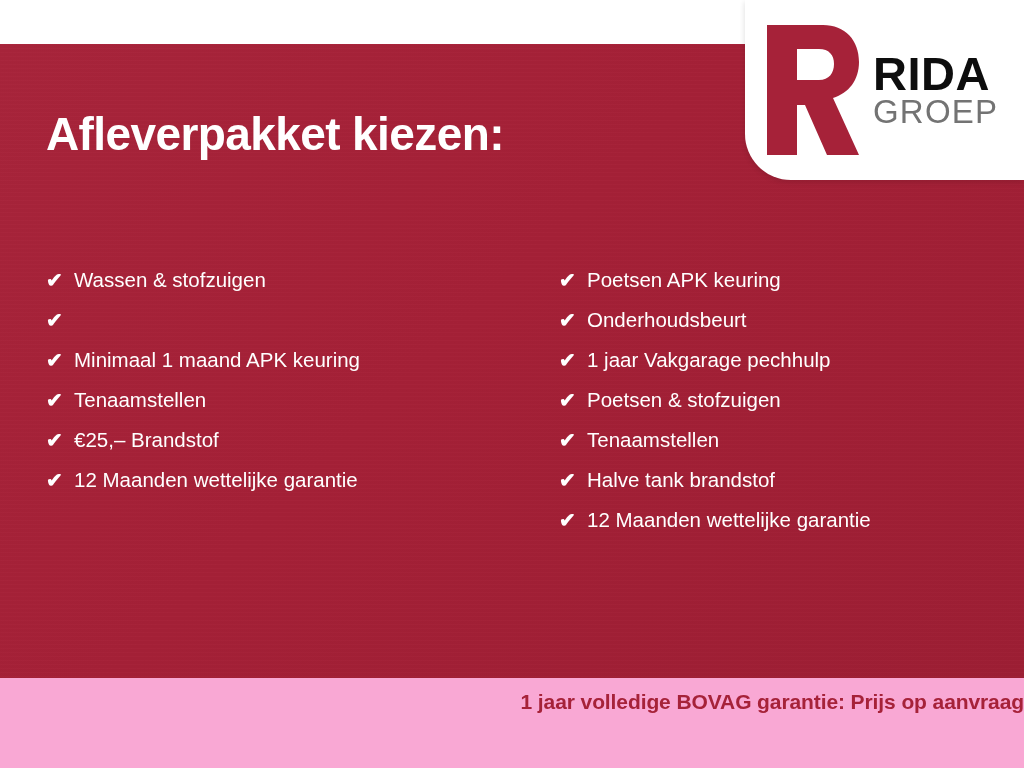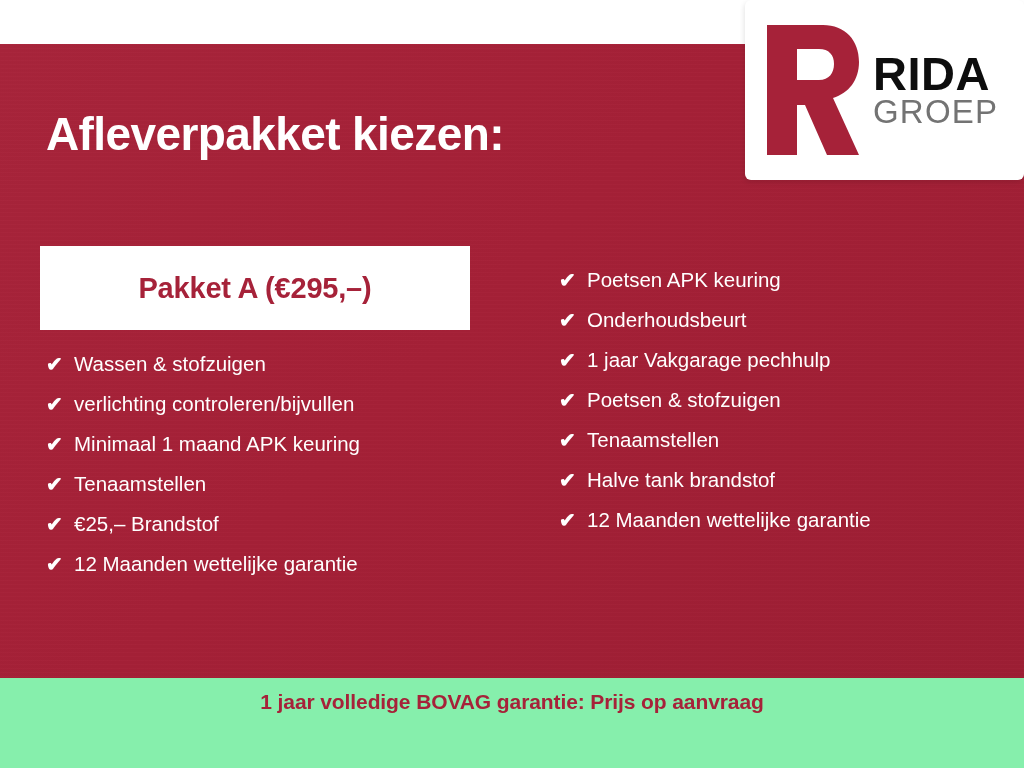--- a/index.html
+++ b/index.html
@@ -67,21 +67,20 @@
   .logo-plaque {
     position: absolute;
     left: 745px;
     top: 0;
     width: 279px;
     height: 180px;
     background: #ffffff;
     border-bottom-left-radius: 46px;
     z-index: 10;
     box-shadow: -1px 2px 5px rgba(0,0,0,0.10);
-    border-radius: 6px;
   }
   .logo-inner {
     position: absolute;
     left: 18px;
     top: 0;
     width: 261px;
     height: 180px;
     display: flex;
     align-items: center;
   }
@@ -171,24 +170,24 @@
   }
   .item-text .wrap-line { display: block; }
 
   
   .footer-band {
     position: absolute;
     left: 0;
     top: 678px;
     width: 1024px;
     height: 90px;
-    background: #86efac;
+    background: #f9a8d4;
     display: flex;
     align-items: flex-start;
-    justify-content: center;
+    justify-content: flex-end;
     z-index: 6;
   }
   .footer-text {
     margin-top: 12px;
     font-size: 21px;
     font-weight: 700;
     color: #A62239;
     letter-spacing: -0.1px;
     white-space: nowrap;
   }
@@ -213,34 +212,30 @@
       <span class="logo-words">
         <span class="logo-rida">RIDA</span>
         <span class="logo-groep">GROEP</span>
       </span>
     </div>
   </div>
 
   <div class="columns">
 
     <div class="col col-a">
-      <div class="pkg-header">
-        <span class="pkg-title">Pakket A (€295,–)</span>
-      </div>
       <ul class="pkg-list">
           <li class="pkg-item">
             <span class="check-icon">✔</span>
             <span class="item-text">
               <span class="wrap-line">Wassen &amp; stofzuigen</span>
             </span>
           </li>
           <li class="pkg-item">
             <span class="check-icon">✔</span>
             <span class="item-text">
-              <span class="wrap-line">verlichting controleren/bijvullen</span>
             </span>
           </li>
           <li class="pkg-item">
             <span class="check-icon">✔</span>
             <span class="item-text">
               <span class="wrap-line">Minimaal 1 maand APK keuring</span>
             </span>
           </li>
           <li class="pkg-item">
             <span class="check-icon">✔</span>

